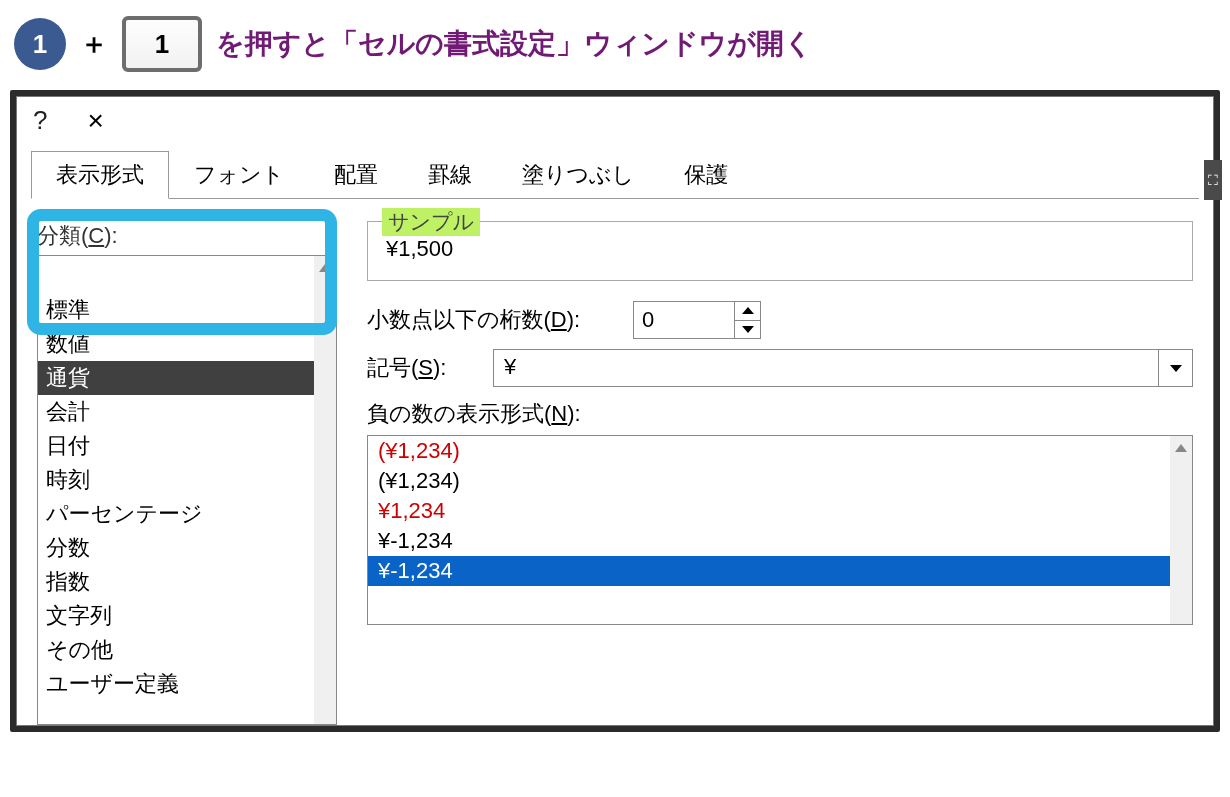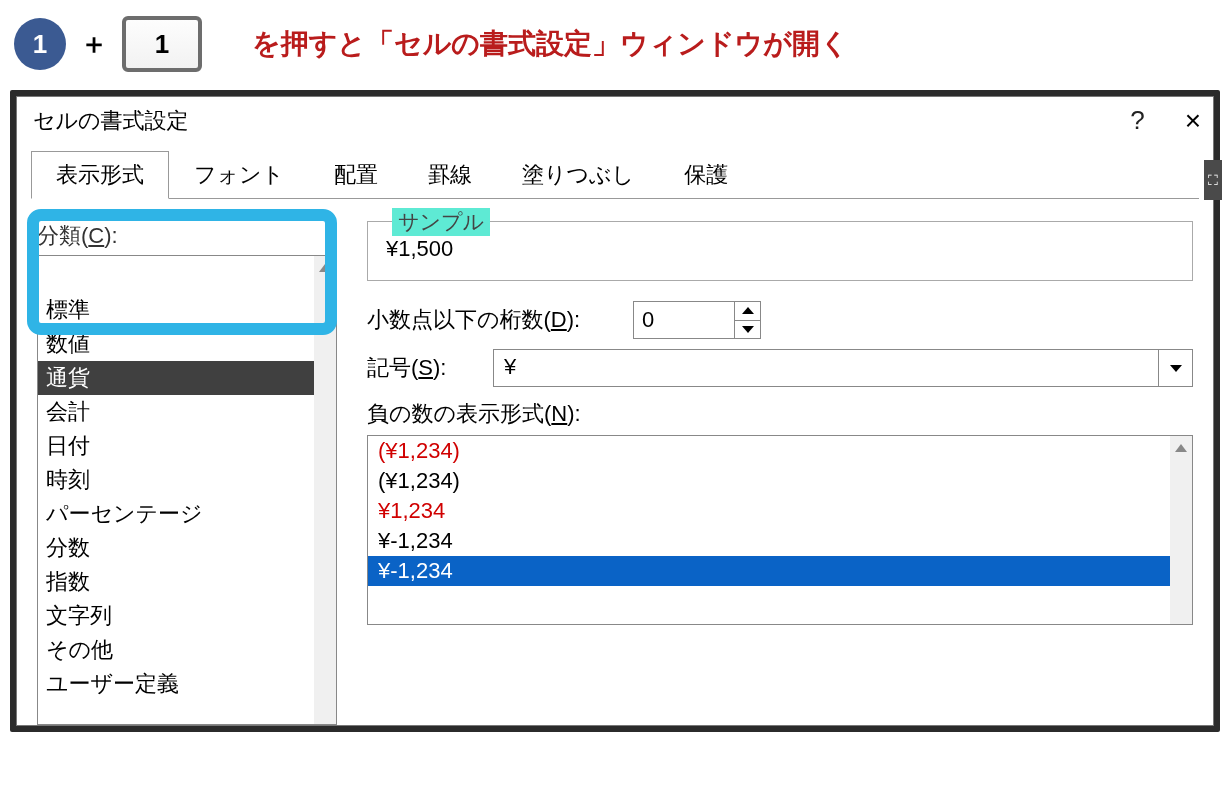--- a/index.html
+++ b/index.html
@@ -38,21 +38,21 @@
     height: 56px;
     padding: 0 16px;
     background: linear-gradient(#fdfdfd,#f2f2f2);
     border: 4px solid #6d6d6d;
     border-radius: 6px;
     font-weight: 700;
     font-size: 26px;
     color: #000;
   }
   .plus { font-size: 28px; font-weight: 700; }
-  .instruction-text { color:#b91c1c;margin-left:36px; }
+  .instruction-text { color:#701a75; }
 
   .app-frame-dark {
     background:#2b2b2b;
     padding: 6px;
     border-radius: 2px;
     position: relative;
   }
   .app-frame-dark .right-strip{
     position:absolute;
     top:70px;
@@ -158,22 +158,22 @@
 
   .detail-col { flex:1; min-width:0; font-size:22px; }
   .sample-box {
     border:1px solid #aaa;
     padding: 14px 14px 18px 14px;
     position: relative;
     margin-bottom: 20px;
   }
   .sample-box .legend {
     position:absolute;
-    top:-14px; left:24px;
-    background:#5eead4;
+    top:-14px; left:14px;
+    background:#bef264;
     padding:0 6px;
     font-size:21px;
     color:#444;
   }
   .sample-value { font-size:22px; padding-left:4px; }
 
   .field-row { display:flex; align-items:center; gap:16px; margin:10px 0; }
   .field-label { min-width:250px; }
   .mnemonic { text-decoration: underline; }
 
@@ -243,21 +243,20 @@
   <div class="keycap">1</div>
   <div class="instruction-text">を押すと「セルの書式設定」ウィンドウが開く</div>
 </div>
 
 <div class="app-frame-dark">
   <div class="right-strip">⛶</div>
 
   <div class="dialog">
 
     <div class="titlebar">
-      <div>セルの書式設定</div>
       <div class="titlebar-right">
         <div class="titlebar-help">?</div>
         <div class="titlebar-close">×</div>
       </div>
     </div>
 
     <div class="tabs" id="tabs-container">
         <div class="tab active">表示形式</div>
         <div class="tab">フォント</div>
         <div class="tab">配置</div>

